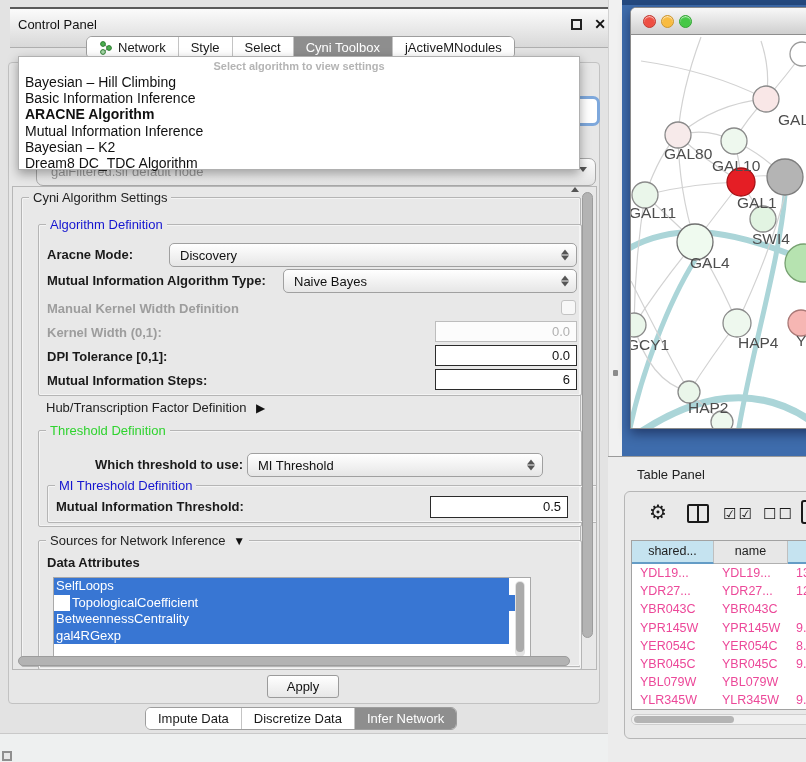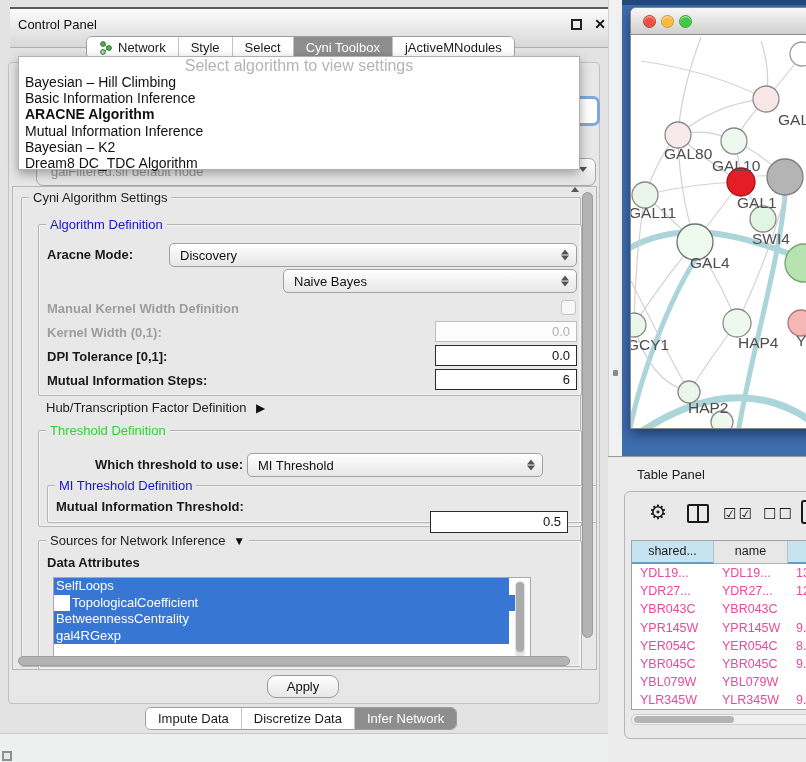--- a/index.html
+++ b/index.html
@@ -27,21 +27,21 @@
   .cp-inner { position:absolute; left:8px; top:62px; width:592px; height:642px; background:#e7e7e7; border:1px solid #c2c2c2; border-radius:4px; }
 
   
   .bg-combo { position:absolute; left:36px; top:158px; width:560px; height:28px; border:1px solid #a8a8a8; border-radius:7px;
     background:linear-gradient(#fdfdfd,#e4e4e4); z-index:5; color:#9a9a9a; font-size:13px; line-height:26px; padding-left:14px; }
   .focus-frag { position:absolute; left:552px; top:96px; width:48px; height:30px; border:3px solid #7ea8dc; border-radius:7px; background:#fff; z-index:5; }
 
   
   .popup { position:absolute; left:18px; top:56px; width:562px; height:114px; background:#fff; border:1px solid #b0b0b0;
     box-shadow:0 4px 10px rgba(0,0,0,0.35); z-index:50; padding-top:1px; }
-  .popup-placeholder { text-align:center; color:#b4b4b4; font-size:16px; height:16px; line-height:16px; }
+  .popup-placeholder { text-align:center; color:#b4b4b4; font-size:11px; height:16px; line-height:16px;font-weight:bold; }
   .popup-item { font-size:14px; color:#111; height:16.2px; line-height:16.2px; padding-left:6px; white-space:nowrap; }
   .popup-item.sel { font-weight:700; }
 
   
   .scrollpane { position:absolute; left:12px; top:186px; width:585px; height:484px; background:#e8e8e8; border:1px solid #b7b7b7; overflow:hidden; }
   .group { position:absolute; border:1px solid #b5b5b5; border-radius:2px; box-shadow:inset 0 0 0 1px #f4f4f4; }
   .group-title { position:absolute; top:-8px; left:7px; background:#e8e8e8; padding:0 4px; font-size:13px; color:#222; white-space:nowrap; }
   .t-blue { color:#1515d0; }
   .t-green { color:#2fd32f; }
   .lbl { position:absolute; font-size:13px; font-weight:700; color:#1a1a1a; white-space:nowrap; }
@@ -60,21 +60,21 @@
   .attr-list { position:absolute; left:14px; top:36px; width:478px; height:84px; background:#fff; border:1px solid #a9a9a9; overflow:hidden; }
   .attr-item { height:16.5px; line-height:16.5px; background:#3876d3; color:#fff; font-size:13px; padding-left:2px; width:455px; }
   .mini-vscroll { position:absolute; right:5px; top:3px; width:10px; height:76px; border-radius:5px; background:#e3e3e3; }
   .mini-vscroll .thumb { position:absolute; left:1px; top:1px; width:8px; height:70px; border-radius:4px; background:#ababab; }
 
   .sp-vscroll { position:absolute; right:2px; top:3px; width:13px; height:464px; }
   .sp-vscroll .thumb { position:absolute; left:1px; top:2px; width:11px; height:446px; border-radius:6px; background:#b3b3b3; border:1px solid #9c9c9c; }
   .sp-hscroll { position:absolute; left:3px; bottom:2px; height:12px; width:566px; }
   .sp-hscroll .thumb { position:absolute; left:2px; top:1px; height:10px; width:552px; border-radius:5px; background:#b3b3b3; border:1px solid #9c9c9c; }
 
-  .apply-btn { position:absolute; left:267px; top:675px; width:72px; height:23px; border:1px solid #9b9b9b; border-radius:9px;
+  .apply-btn { position:absolute; left:267px; top:675px; width:72px; height:23px; border:1px solid #9b9b9b; border-radius:3px;
     background:linear-gradient(#ffffff,#e7e7e7); font-size:13px; color:#111; text-align:center; line-height:21px; }
 
   
   .divider { position:absolute; left:608px; top:0; width:14px; height:456px; background:#f1f1f1; border-left:1px solid #d2d2d2; }
   .divider .grip { position:absolute; left:4px; top:370px; width:5px; height:6px; background:#8b8b8b; border-radius:1px; }
 
   
   .net-area { position:absolute; left:622px; top:0; width:184px; height:456px; background:#3e6cac; }
   .net-area .topstrip { position:absolute; left:0; top:0; width:184px; height:5px; background:#24497f; }
   .net-window { position:absolute; left:8px; top:7px; width:200px; height:422px; background:#fff; border:1px solid #8a8a8a;
@@ -173,20 +173,21 @@
         <div class="group" style="left:16px; top:26px; width:544px; height:172px;">
           <span class="group-title t-blue">Algorithm Definition</span>
           <span class="lbl" style="left:8px; top:22px;">Aracne Mode:</span>
           <div class="combo" style="left:130px; top:18px; width:408px; height:24px;">
             <span>Discovery</span>
             <span class="spin">
                 <span class="tri-up"></span>
                 <span class="tri-dn"></span>
               </span>
           </div>
+          <span class="lbl" style="left:8px; top:48px;">Mutual Information Algorithm Type:</span>
           <div class="combo" style="left:244px; top:44px; width:294px; height:24px;">
             <span>Naive Bayes</span>
             <span class="spin">
                 <span class="tri-up"></span>
                 <span class="tri-dn"></span>
               </span>
           </div>
           <span class="lbl dis" style="left:8px; top:76px;">Manual Kernel Width Definition</span>
           <div class="checkbox" style="left:522px; top:75px;"></div>
           <span class="lbl dis" style="left:8px; top:100px;">Kernel Width (0,1):</span>
@@ -208,21 +209,21 @@
           <div class="combo" style="left:208px; top:22px; width:296px; height:24px;">
             <span>MI Threshold</span>
             <span class="spin">
                 <span class="tri-up"></span>
                 <span class="tri-dn"></span>
               </span>
           </div>
           <div class="group" style="left:8px; top:54px; width:626px; height:38px;">
             <span class="group-title t-blue">MI Threshold Definition</span>
             <span class="lbl" style="left:8px; top:13px;">Mutual Information Threshold:</span>
-            <div class="field" style="left:382px; top:25px; width:138px; height:22px;">0.5</div>
+            <div class="field" style="left:382px; top:10px; width:138px; height:22px;">0.5</div>
           </div>
         </div>
 
         <div class="group" style="left:16px; top:342px; width:544px; height:130px;">
           <span class="group-title">
             <span>Sources for Network Inference</span>
             <span class="arrow-glyph" style="margin-left:4px;">▼</span>
           </span>
           <span class="lbl" style="left:8px; top:14px;">Data Attributes</span>
           <div class="attr-list" id="attr-list">

